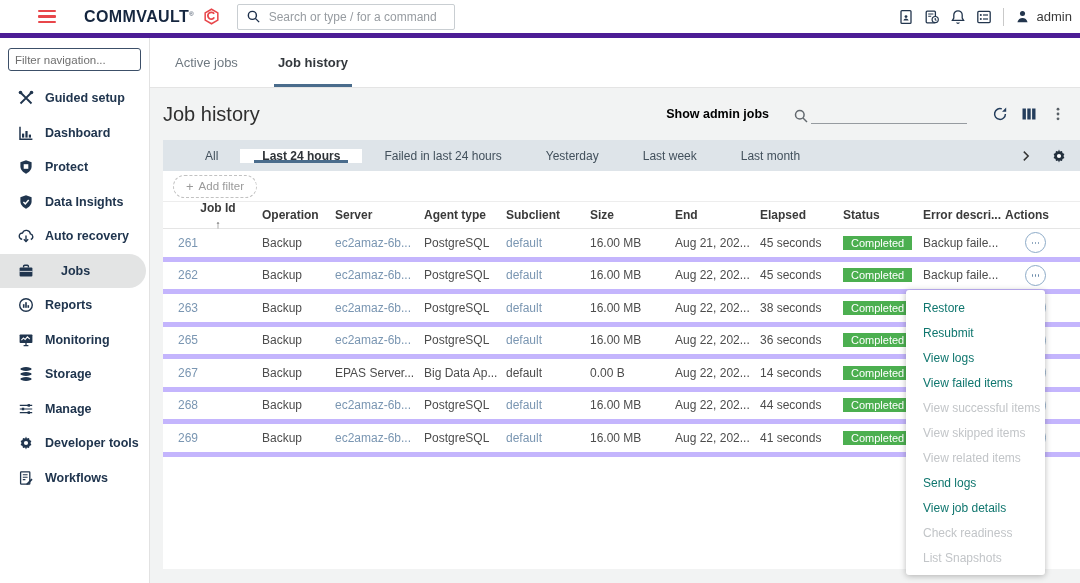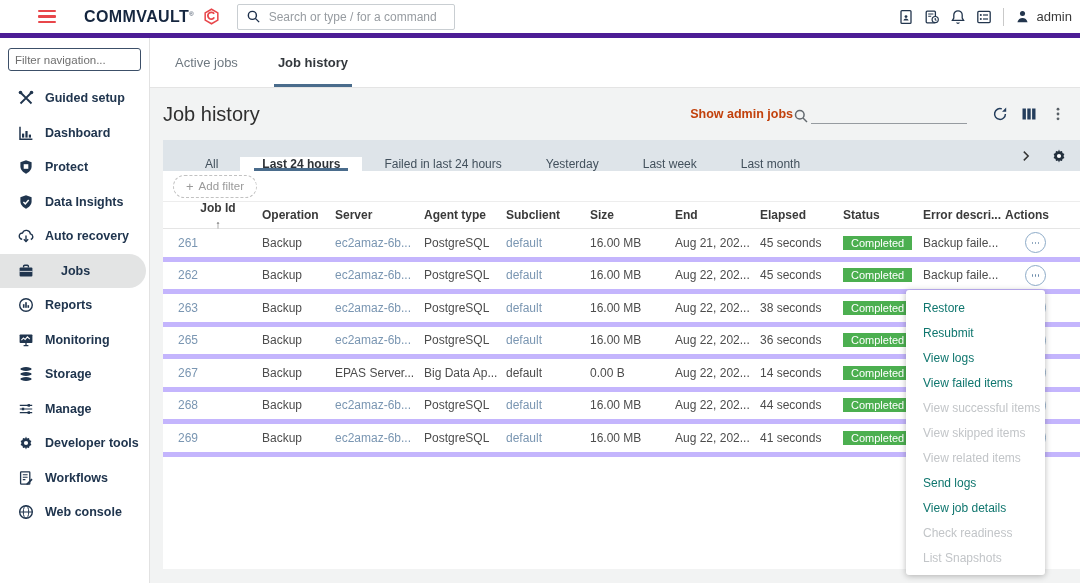--- a/index.html
+++ b/index.html
@@ -65,31 +65,31 @@
     display:flex; align-items:stretch; padding-left:13px;
   }
   .tab { display:flex; align-items:center; padding:0 12px; margin-right:16px;
          font-size:13px; color:#6e7880; font-weight:500; position:relative; cursor:pointer; }
   .tab.active { color:#33383d; font-weight:700; }
   .tab.active::after { content:""; position:absolute; left:8px; right:8px; bottom:0; height:3px; background:#4a6c8c; }
 
   .title-row { height:52px; display:flex; align-items:center; padding:0 14px 0 13px; }
   .title-row h1 { font-size:20px; font-weight:500; color:#2f2f2f; margin:0; }
   .title-actions { margin-left:auto; display:flex; align-items:center; }
-  .admin-jobs { font-size:12.5px; font-weight:700; color:#c2410c; cursor:pointer; }
+  .admin-jobs { font-size:12.5px; font-weight:700; color:#000000; margin-right:24px; cursor:pointer; }
   .tbl-search { display:flex; align-items:flex-end; margin-right:12px; }
   .tbl-search .icon { width:16px; height:16px; color:#62686e; margin-right:2px; }
   .tbl-search input { width:156px; height:20px; border:none; border-bottom:1px solid #969ba0;
                       background:transparent; outline:none; font-size:12px; font-family:inherit; }
   .ticon { width:16px; height:16px; margin-left:13px; cursor:pointer; }
   .ticon.navy { color:#243d5c; }
   .ticon.gray { color:#596066; }
 
   .filter-strip { height:31px; margin-left:13px; background:#dee4e9; display:flex; align-items:stretch; padding-left:20px; }
-  .tf-tabs { display:flex; align-items:flex-end; }
+  .tf-tabs { display:flex; align-items:center; }
   .tf-tab { display:flex; align-items:center; padding:0 22px; font-size:12px; color:#42505c;
             font-weight:500; position:relative; cursor:pointer; white-space:nowrap; }
   .tf-tab.active { background:#fff; color:#2e3338; font-weight:700; }
   .tf-tab.active::after { content:""; position:absolute; left:14px; right:14px; bottom:0; height:3px; background:#4a6c8c; }
   .chev { margin-left:auto; align-self:center; width:14px; height:14px; color:#333; margin-right:18px; cursor:pointer; }
   .strip-gear { align-self:center; width:16px; height:16px; color:#222f3d; margin-right:13px; cursor:pointer; }
 
   .panel { margin-left:13px; background:#fff; height:398px; }
   .addfilter-row { height:31px; display:flex; align-items:center; padding-left:10px; border-bottom:1px solid #ededed; }
   .add-filter { display:inline-flex; align-items:center; gap:5px; border:1px dashed #c2c2c2; border-radius:13px;
@@ -336,30 +336,20 @@
           <span class="icon">
             <svg viewBox="0 0 16 16">
               <rect x="2.6" y="1.8" width="9.2" height="12.4" rx="0.6" fill="none" stroke="currentColor" stroke-width="1.3"></rect>
               <path d="M4.8 4.8h4.8M4.8 7.2h4.8M4.8 9.6h2.6" stroke="currentColor" stroke-width="1.1"></path>
               <path d="M8.8 13.2l4.6-4.6 1.2 1.2-4.6 4.6-1.6.4z" fill="currentColor"></path>
             </svg>
           </span>
           <span class="nav-label">Workflows</span>
         </div>
 
-        <div class="nav-item">
-          <span class="icon">
-            <svg viewBox="0 0 16 16">
-              <circle cx="8" cy="8" r="6.3" fill="none" stroke="currentColor" stroke-width="1.4"></circle>
-              <ellipse cx="8" cy="8" rx="2.7" ry="6.3" fill="none" stroke="currentColor" stroke-width="1"></ellipse>
-              <path d="M1.7 8h12.6" stroke="currentColor" stroke-width="1"></path>
-            </svg>
-          </span>
-          <span class="nav-label">Web console</span>
-        </div>
       </nav>
   </aside>
 
   <main class="main">
 
     <div class="tabs-row">
 
         <div class="tab">
           <span>Active jobs</span>
         </div>

